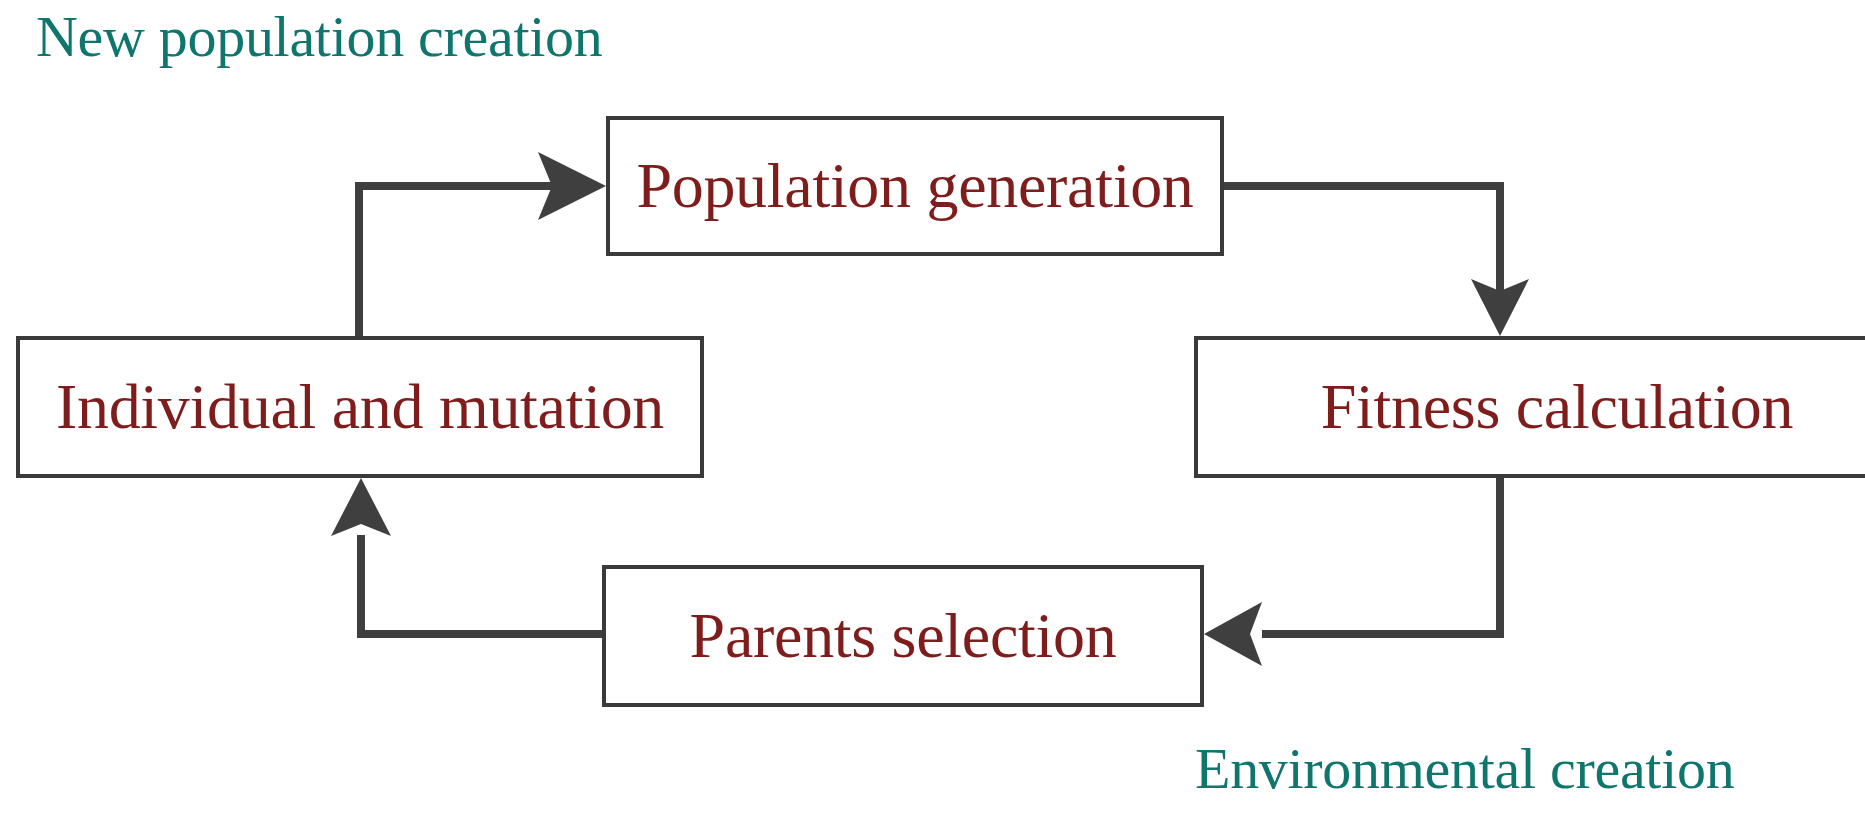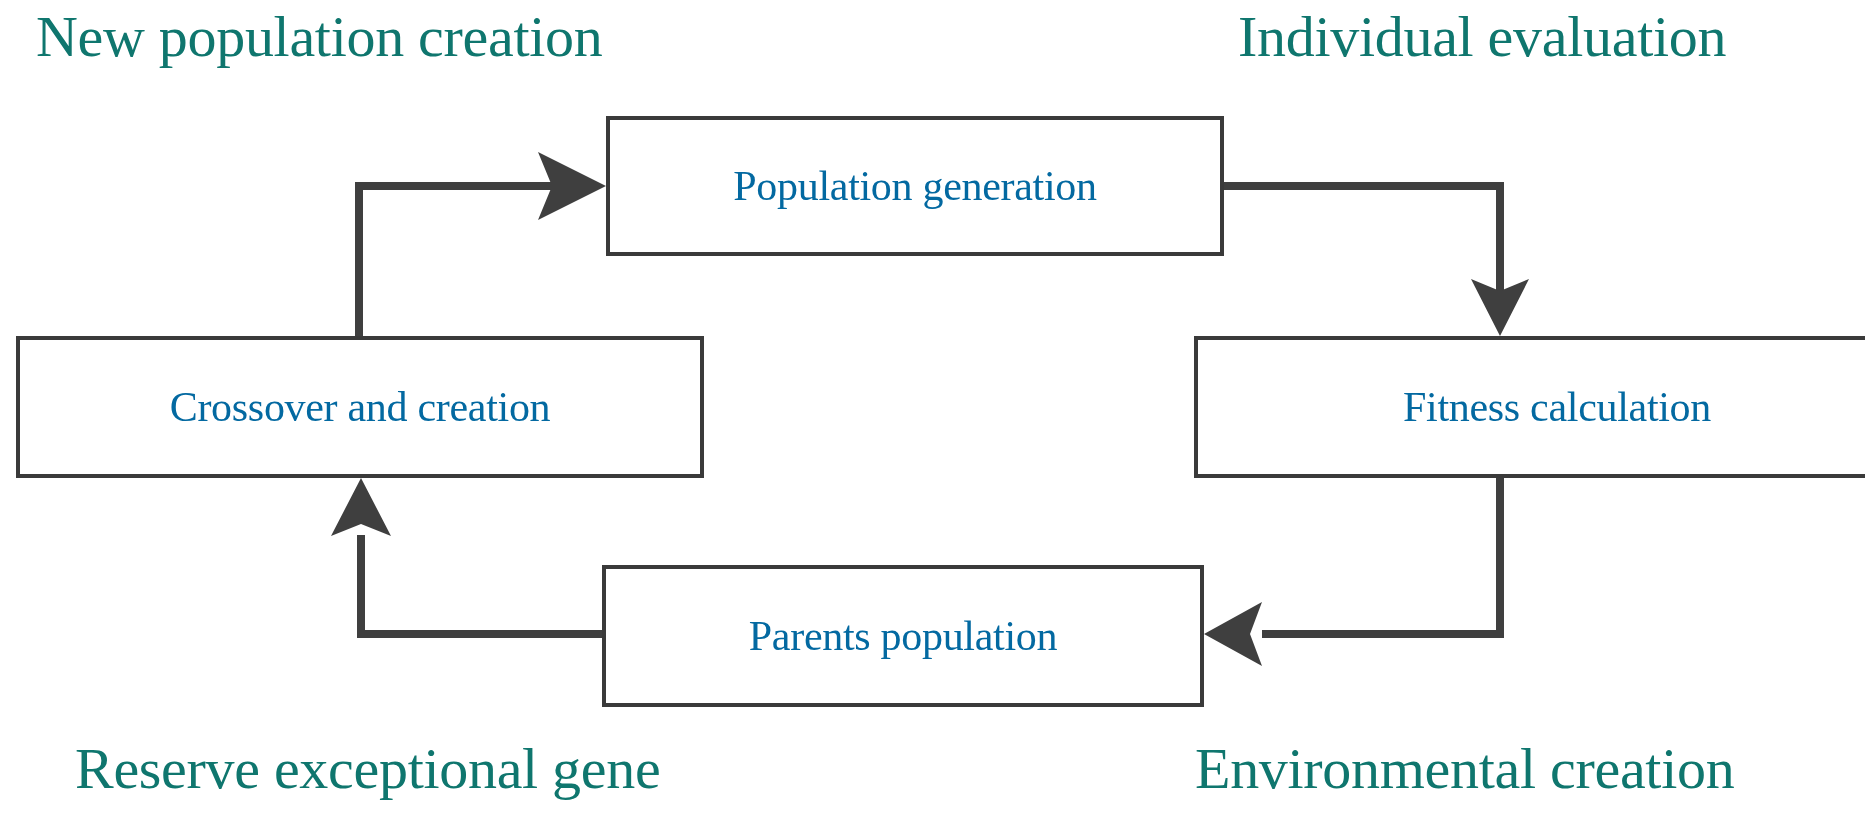--- a/index.html
+++ b/index.html
@@ -26,23 +26,23 @@
     position: absolute;
     box-sizing: border-box;
     border: 4px solid #3a3a3a;
     background: #ffffff;
     display: flex;
     align-items: center;
     justify-content: center;
   }
   .node-label {
     font-family: "Liberation Serif", "DejaVu Serif", serif;
-    font-size: 42px;
+    font-size: 64px;
     line-height: 1;
-    color: #0369a1;
+    color: #7f1d1d;
     white-space: nowrap;
     letter-spacing: -0.3px;
   }
   .caption {
     position: absolute;
     font-family: "Liberation Serif", "DejaVu Serif", serif;
     font-size: 58px;
     line-height: 1;
     color: #0f766e;
     white-space: nowrap;
@@ -97,28 +97,26 @@
 
   <div class="node-box" id="node-population-generation">
     <span class="node-label">Population generation</span>
   </div>
 
   <div class="node-box" id="node-fitness-calculation">
     <span class="node-label">Fitness calculation</span>
   </div>
 
   <div class="node-box" id="node-parents-selection">
-    <span class="node-label">Parents population</span>
+    <span class="node-label">Parents selection</span>
   </div>
 
   <div class="node-box" id="node-crossover-mutation">
-    <span class="node-label">Crossover and creation</span>
+    <span class="node-label">Individual and mutation</span>
   </div>
 
   <div class="caption" id="caption-new-population">New population creation</div>
 
-  <div class="caption" id="caption-individual-eval">Individual evaluation</div>
 
-  <div class="caption" id="caption-reserve-gene">Reserve exceptional gene</div>
 
   <div class="caption" id="caption-environmental">Environmental creation</div>
 
 </div>
 
 </body></html>

